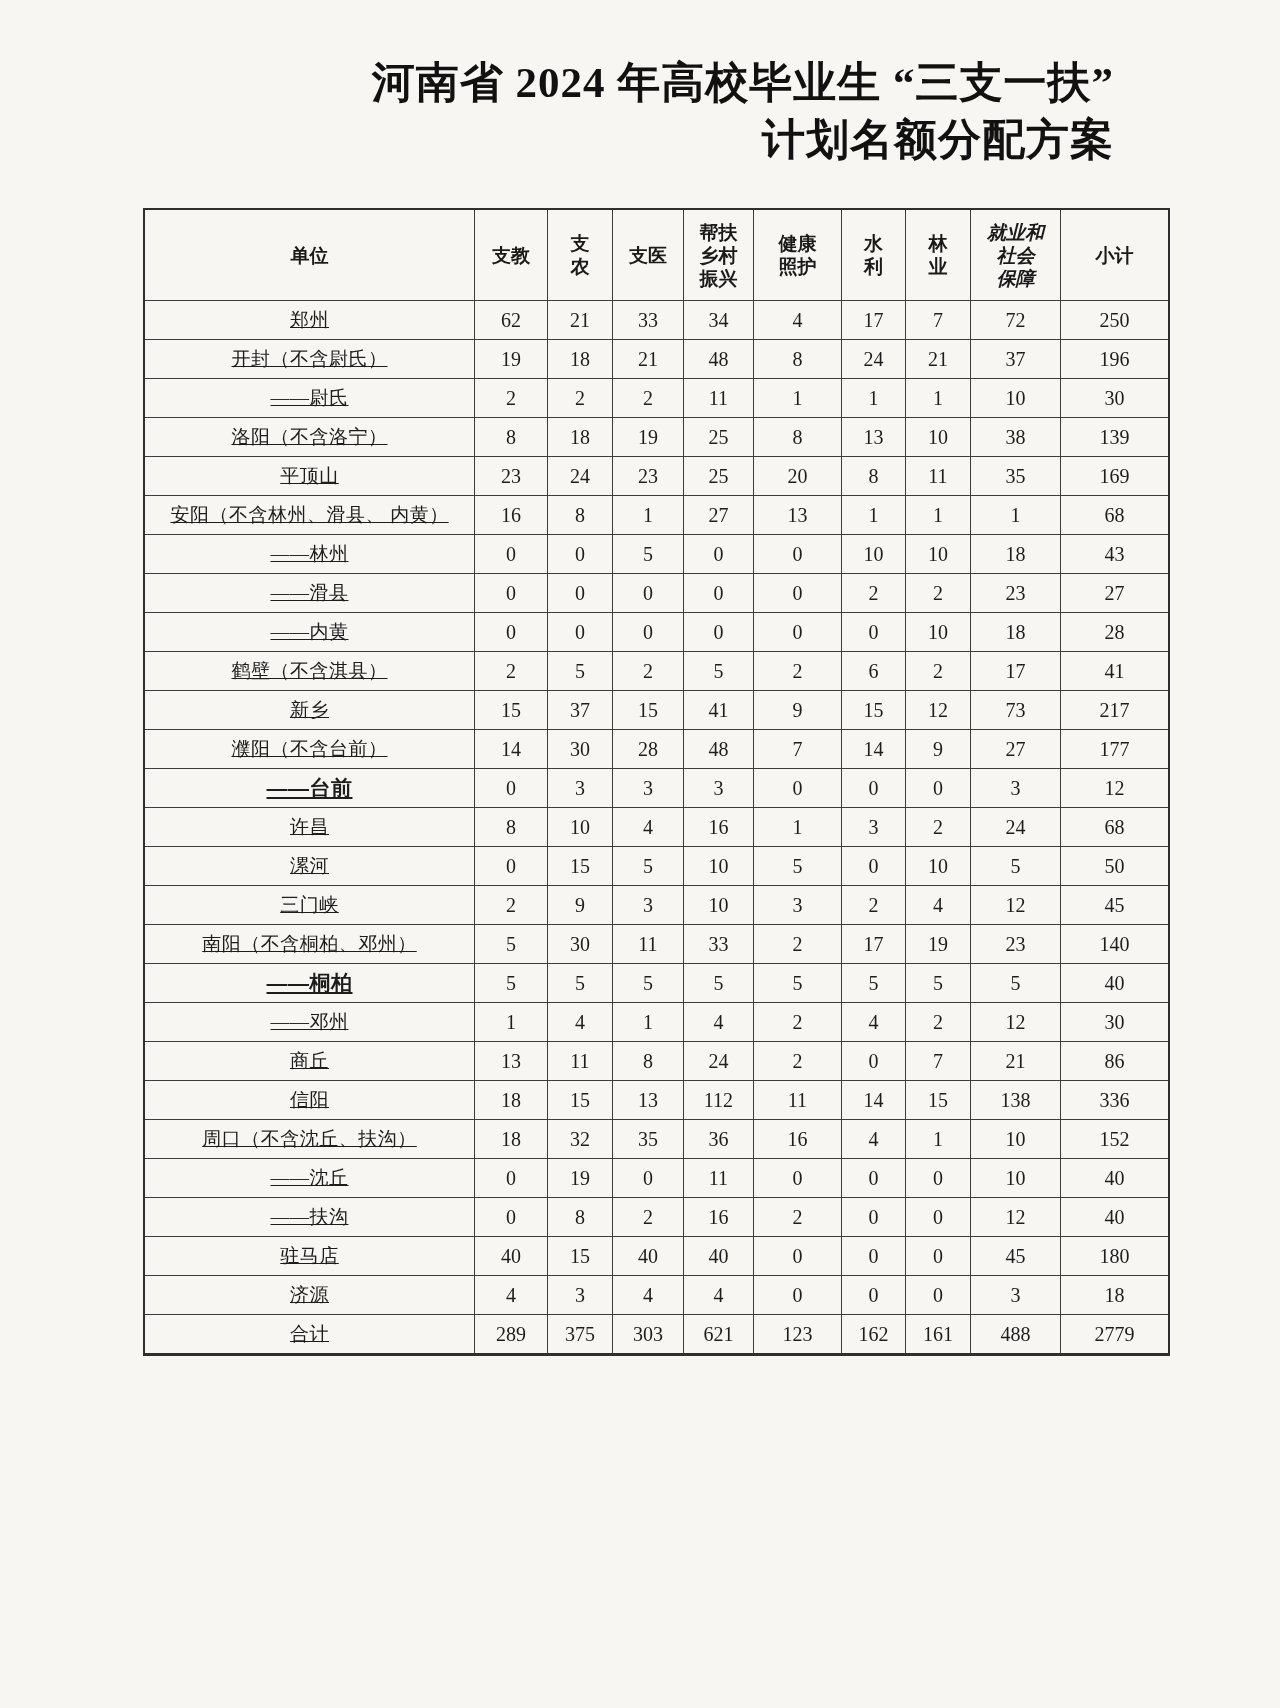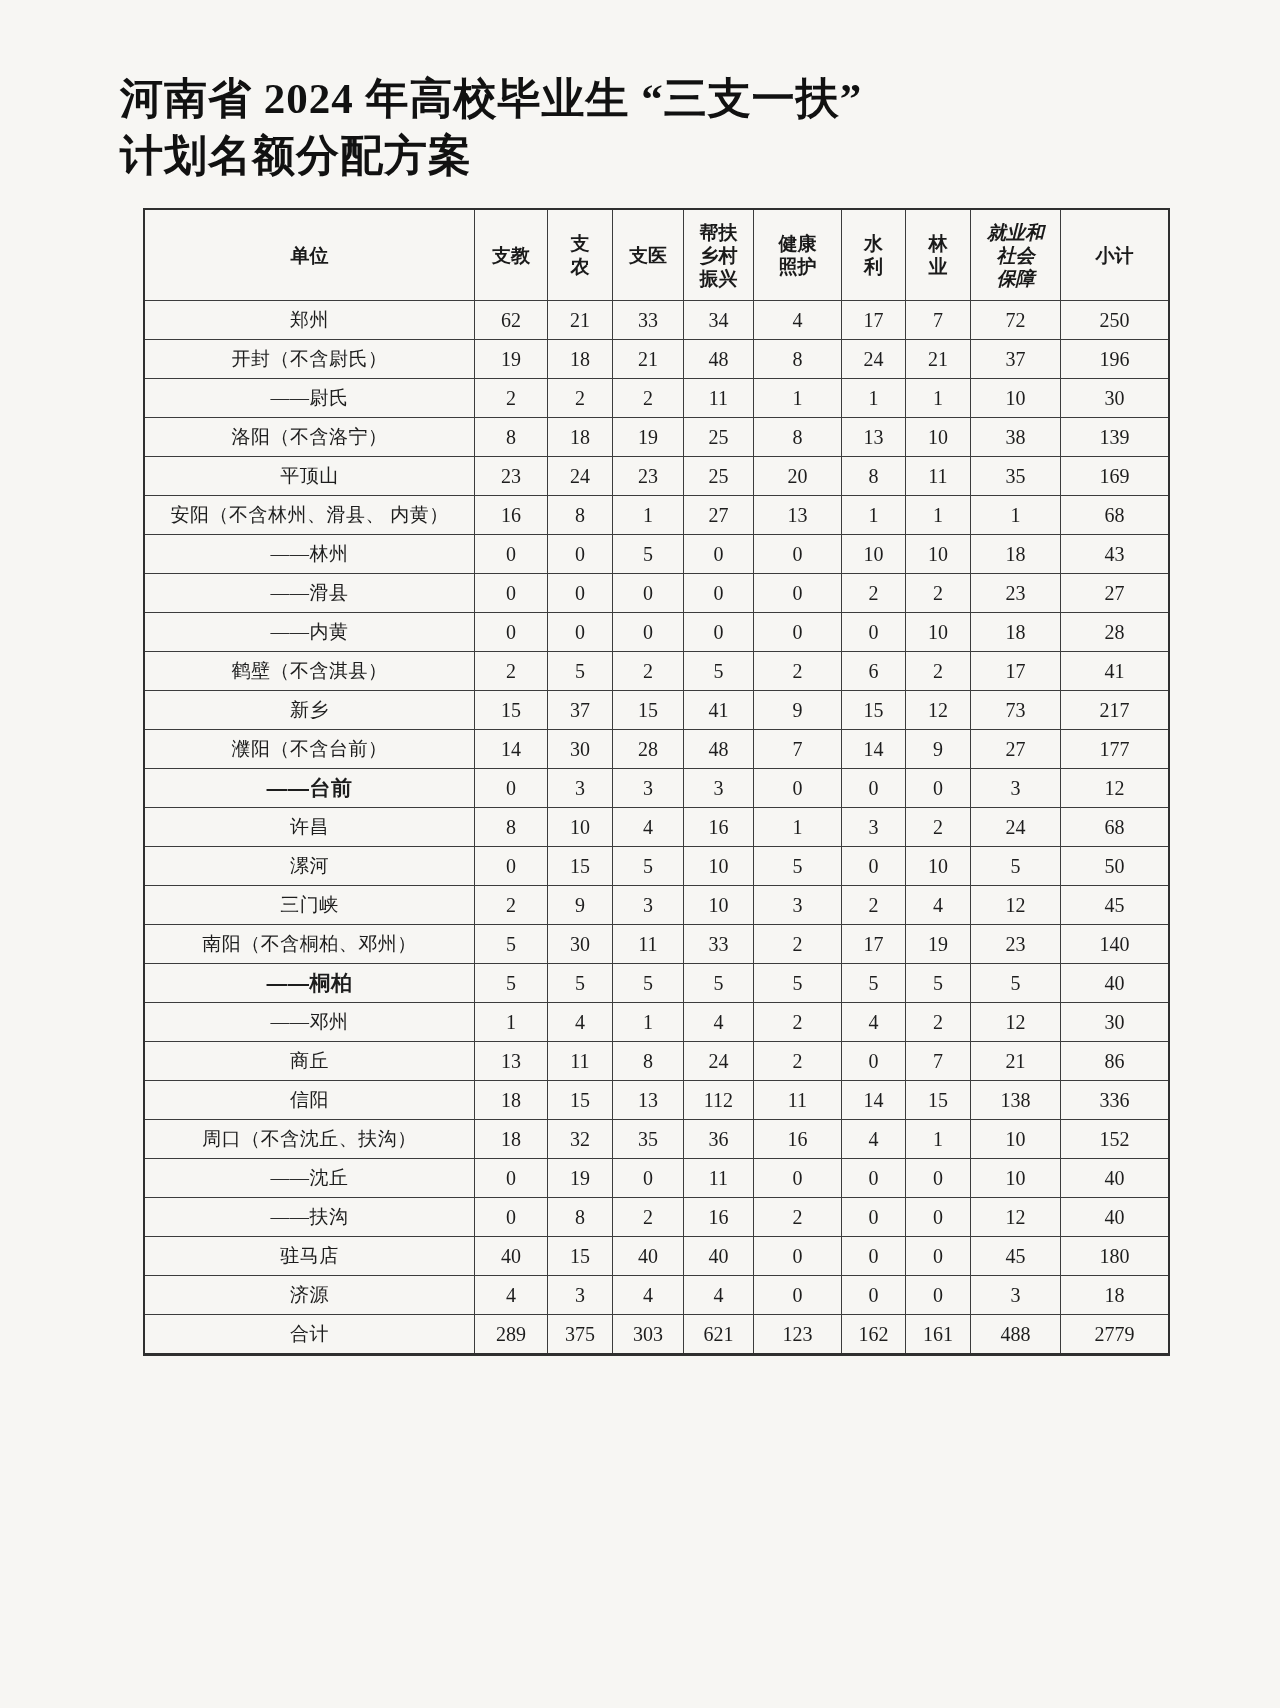--- a/index.html
+++ b/index.html
@@ -12,24 +12,24 @@
     width: 1280px;
     height: 1708px;
     margin: 0 auto;
     background: #f7f6f3;
     font-family: "Liberation Serif", "DejaVu Serif", serif;
     color: #1d1d1d;
     overflow: hidden;
   }
   .doc-title {
     position: absolute;
-    top: 70px;
+    top: 54px;
     left: 120px;
     width: 994px;
-    text-align: left;
+    text-align: right;
     font-weight: 700;
     font-size: 43px;
     line-height: 57px;
     letter-spacing: 1px;
     color: #111;
   }
   table.alloc {
     position: absolute;
     left: 143px;
     top: 208px;
@@ -57,20 +57,21 @@
     color: #1a1a1a;
   }
   .alloc td {
     height: 38px;
     font-size: 20px;
     line-height: 22px;
   }
   .alloc td.unit {
     font-size: 19px;
     letter-spacing: 0.5px;
+    text-decoration: underline;
   }
   .alloc td.unit.bold {
     font-family: "Liberation Sans", "DejaVu Sans", sans-serif;
     font-weight: 700;
     font-size: 21px;
   }
   
   .alloc th:nth-child(1)  { width: 325px; }
   .alloc th:nth-child(2)  { width: 68px;  }
   .alloc th:nth-child(3)  { width: 60px;  }

